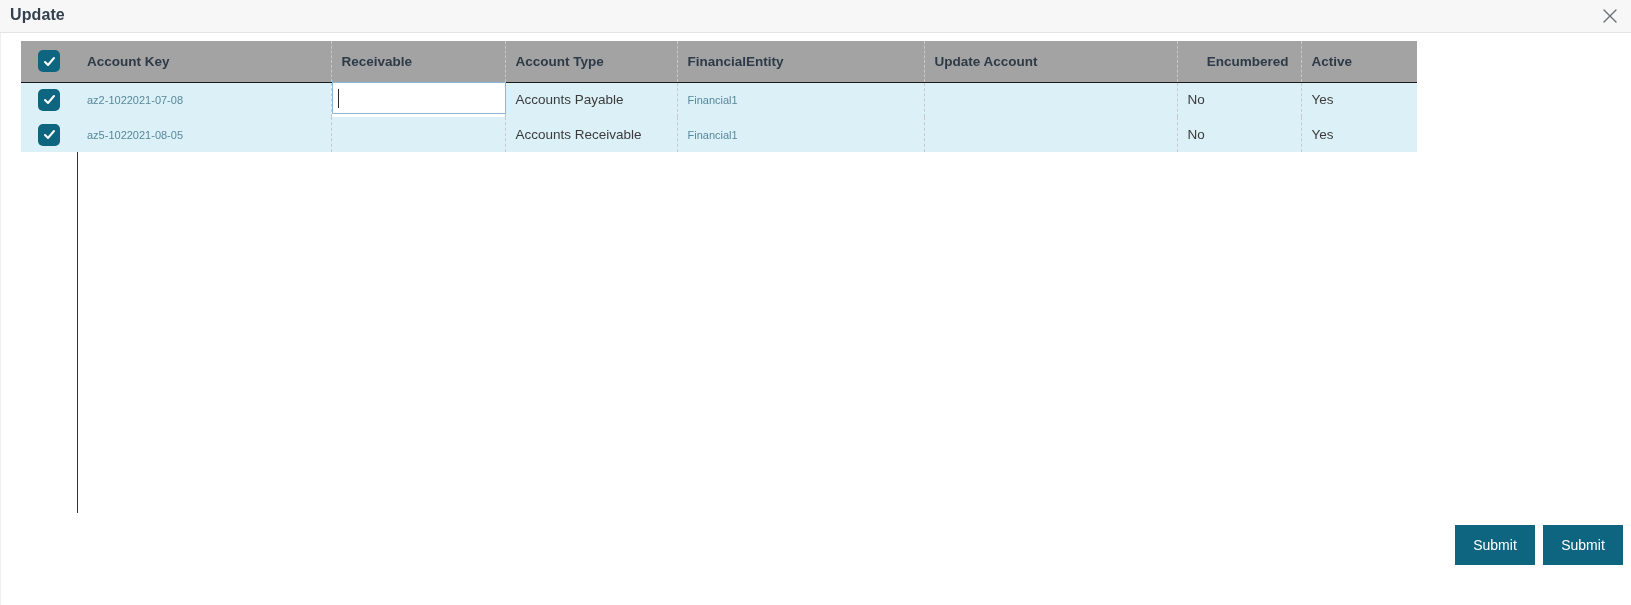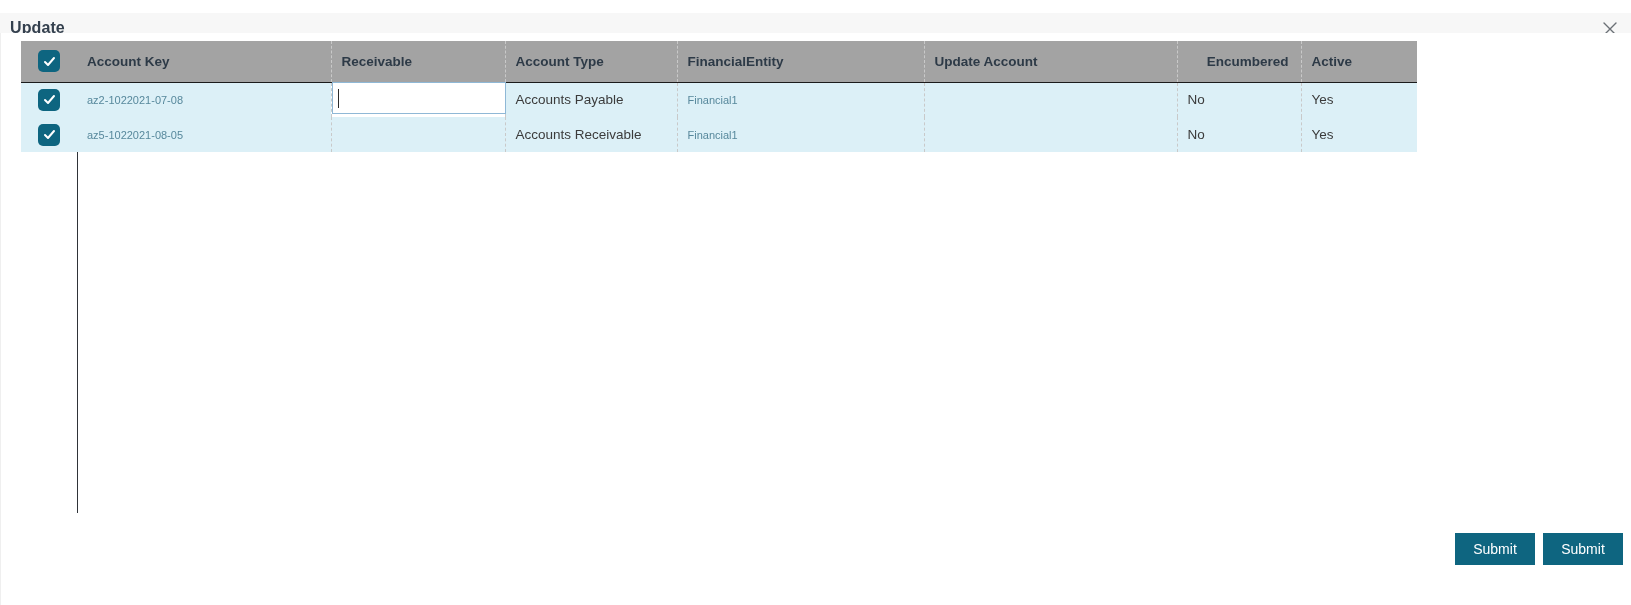--- a/index.html
+++ b/index.html
@@ -12,21 +12,21 @@
     height: 605px;
     font-family: "Liberation Sans", sans-serif;
     background: #ffffff;
     overflow: hidden;
     position: relative;
   }
 
   
   .titlebar {
     position: absolute;
-    left: 0; top: 13px;
+    left: 0; top: 0;
     width: 1631px;
     height: 33px;
     background: #f7f7f7;
     border-bottom: 1px solid #e4e4e4;
   }
   .titlebar-title {
     position: absolute;
     left: 10px;
     top: 6px;
     font-size: 16px;
@@ -184,21 +184,21 @@
   
   .footer {
     position: absolute;
     right: 8px;
     bottom: 40px;
     display: flex;
     gap: 8px;
   }
   .btn {
     min-width: 80px;
-    height: 32px;
+    height: 40px;
     background: #0e6580;
     color: #ffffff;
     border: 0;
     font-family: "Liberation Sans", sans-serif;
     font-size: 14px;
     cursor: pointer;
     padding: 0 14px;
   }
 </style>
 </head>

